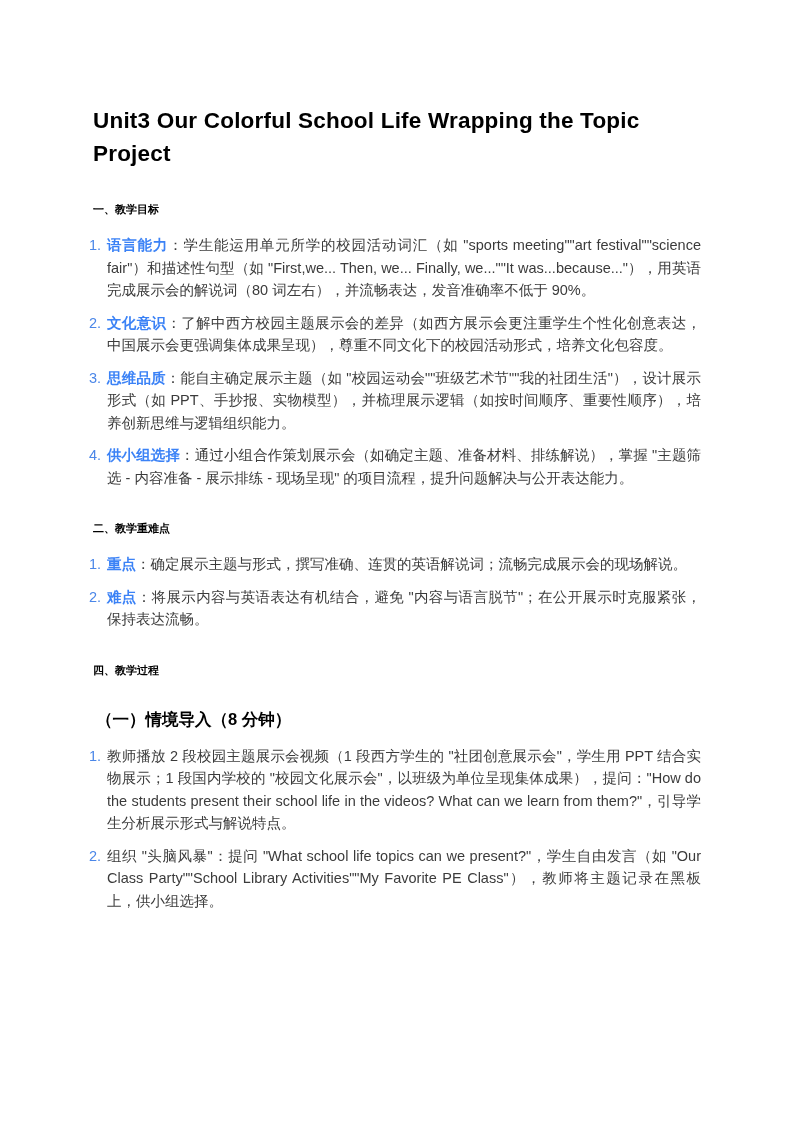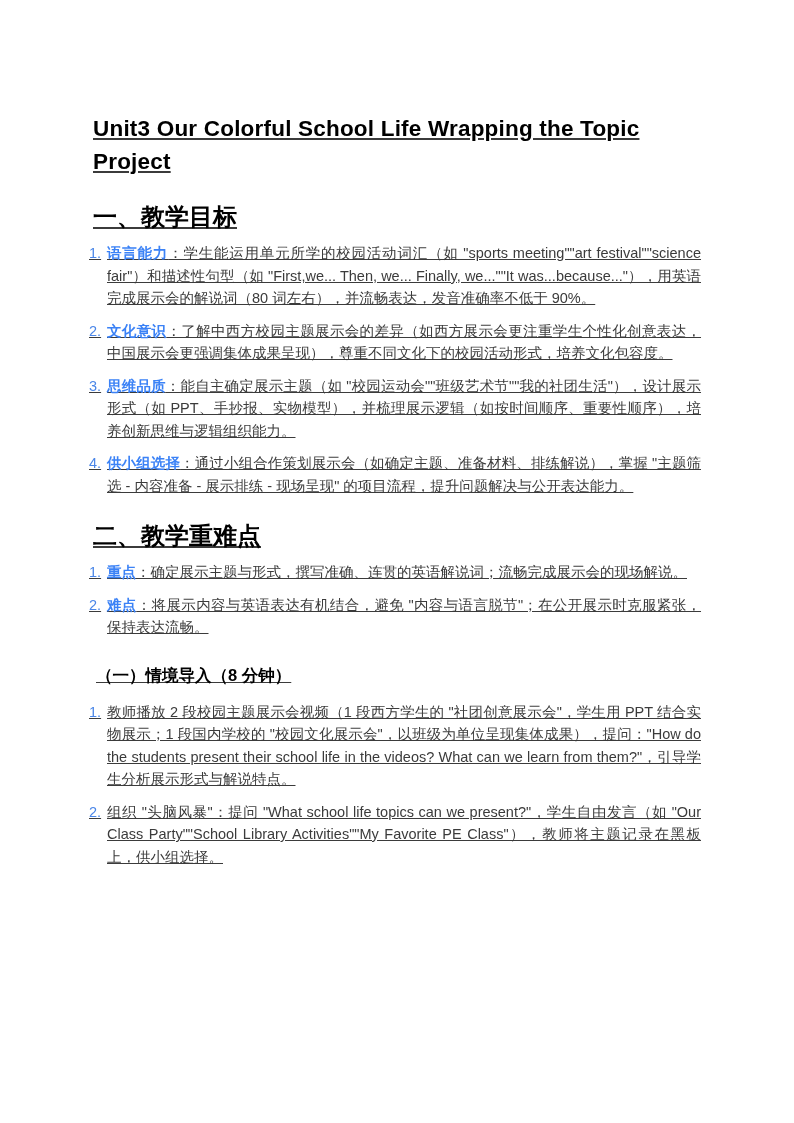--- a/index.html
+++ b/index.html
@@ -10,33 +10,32 @@
     height: 1123px;
     margin: 0 auto;
     background: #ffffff;
     font-family: "Liberation Sans", "DejaVu Sans", sans-serif;
     color: #3b3b3b;
     overflow: hidden;
   }
   .content {
     position: absolute;
     left: 93px;
-    top: 112px;
+    top: 104px;
     width: 608px;
-    text-decoration: underline;
   }
   .doc-title {
     font-size: 22.5px;
     line-height: 33px;
     font-weight: bold;
     color: #000000;
     letter-spacing: 0.2px;
   }
   .sec-heading {
-    font-size: 24px;
+    font-size: 11px;
     line-height: 26px;
     font-weight: bold;
     color: #000000;
     margin-top: 26px;
     margin-bottom: 12px;
   }
   .sub-heading {
     font-size: 16.5px;
     line-height: 24px;
     font-weight: bold;
@@ -103,20 +102,21 @@
         <span class="li-num">1.</span>
         <span class="li-text"><span class="term">重点</span><span>：确定展示主题与形式，撰写准确、连贯的英语解说词；流畅完成展示会的现场解说。</span></span>
       </li>
       <li>
         <span class="li-num">2.</span>
         <span class="li-text"><span class="term">难点</span><span>：将展示内容与英语表达有机结合，避免 "内容与语言脱节"；在公开展示时克服紧张，保持表达流畅。</span></span>
       </li>
     </ol>
 
 
+    <h2 class="sec-heading">四、教学过程</h2>
     <h3 class="sub-heading">（一）情境导入（8 分钟）</h3>
     <ol class="num-list">
       <li>
         <span class="li-num">1.</span>
         <span class="li-text"><span>教师播放 2 段校园主题展示会视频（1 段西方学生的 "社团创意展示会"，学生用 PPT 结合实物展示；1 段国内学校的 "校园文化展示会"，以班级为单位呈现集体成果），提问："How do the students present their school life in the videos? What can we learn from them?"，引导学生分析展示形式与解说特点。</span></span>
       </li>
       <li>
         <span class="li-num">2.</span>
         <span class="li-text"><span>组织 "头脑风暴"：提问 "What school life topics can we present?"，学生自由发言（如 "Our Class Party""School Library Activities""My Favorite PE Class"），教师将主题记录在黑板上，供小组选择。</span></span>
       </li>

